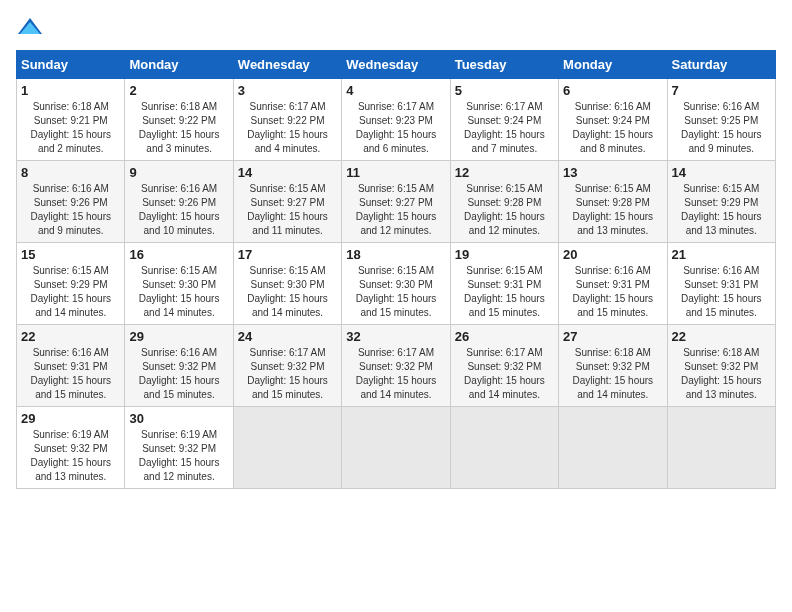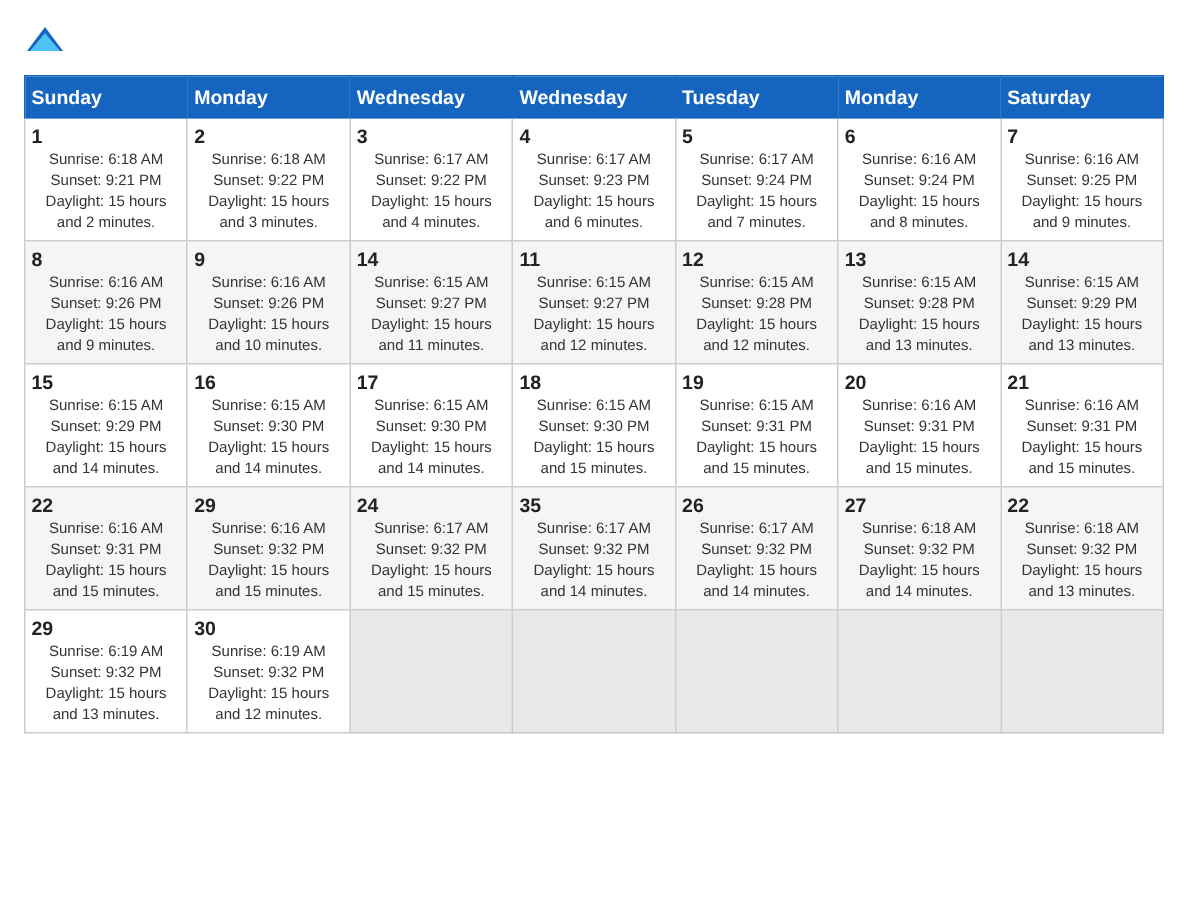--- a/index.html
+++ b/index.html
@@ -342,21 +342,21 @@
         <td>
           <span class="day-num">24</span>
           <div class="day-detail">
             Sunrise: 6:17 AM<br>
             Sunset: 9:32 PM<br>
             Daylight: 15 hours<br>
             and 15 minutes.
           </div>
         </td>
         <td>
-          <span class="day-num">35</span>
+          <span class="day-num">32</span>
           <div class="day-detail">
             Sunrise: 6:17 AM<br>
             Sunset: 9:32 PM<br>
             Daylight: 15 hours<br>
             and 14 minutes.
           </div>
         </td>
         <td>
           <span class="day-num">26</span>
           <div class="day-detail">

